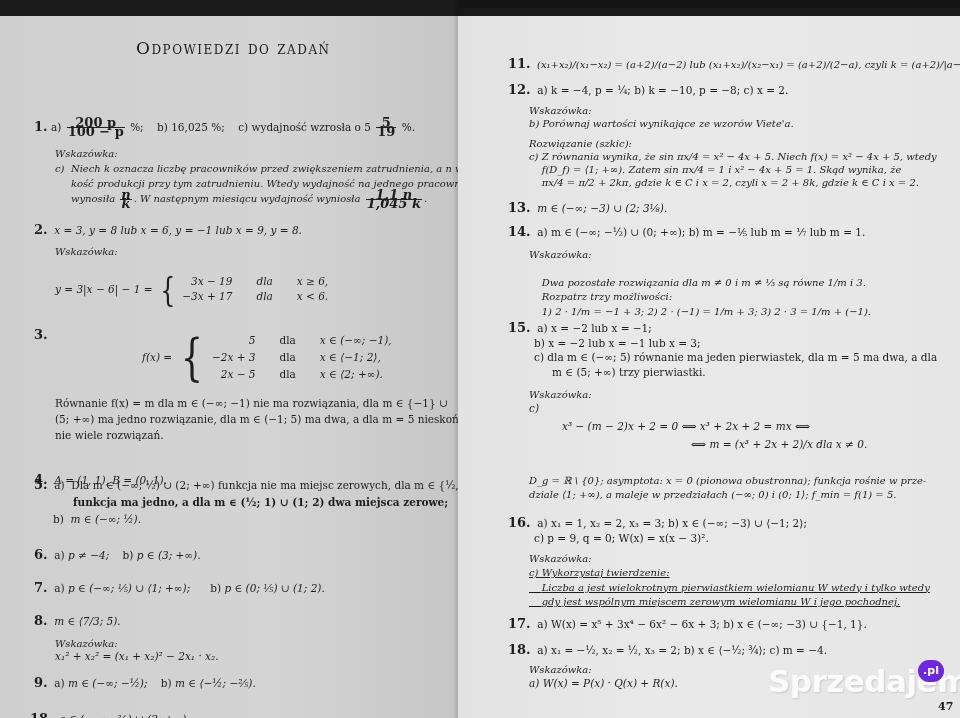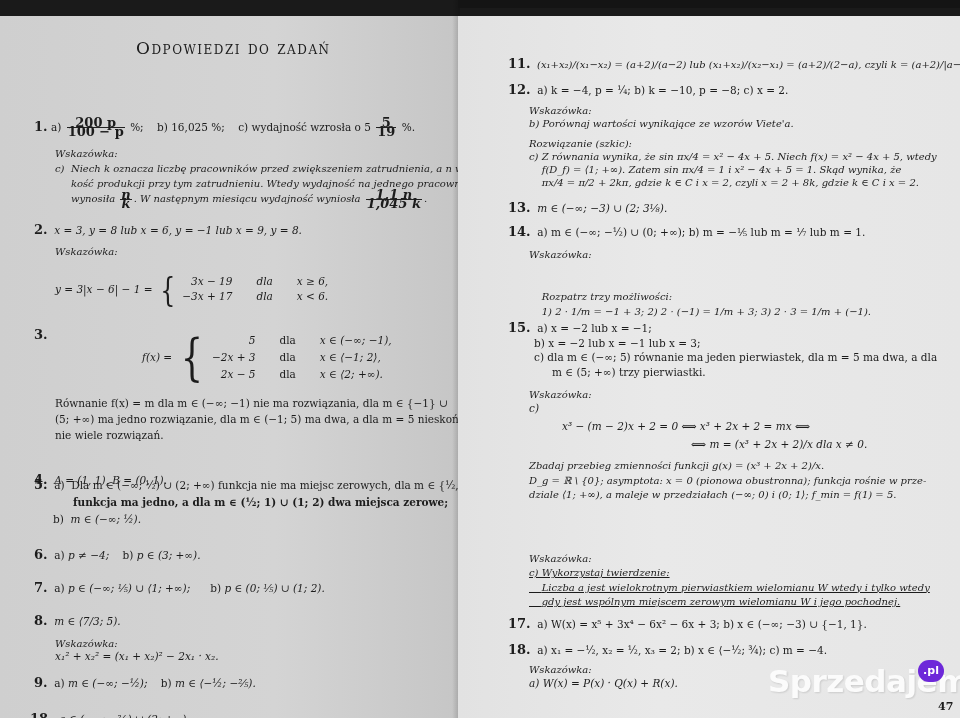--- a/index.html
+++ b/index.html
@@ -177,42 +177,47 @@
     <span class="it">m ∈ (−∞; −3) ∪ (2; 3⅛).</span>
   </div>
 
   <div class="block" style="left:50px;top:209px;">
     <span class="num">14.</span>&nbsp;
     <span>a) m ∈ (−∞; −½) ∪ (0; +∞);    b) m = −⅕   lub   m = ⅐   lub   m = 1.</span>
   </div>
   <div class="block hint-title" style="left:71px;top:232px;">Wskazówka:</div>
   <div class="block it" style="left:71px;top:245px;font-size:10px;line-height:14.5px;">
     <br>
-    &nbsp;&nbsp;&nbsp;&nbsp;<br>
+    &nbsp;&nbsp;&nbsp;&nbsp;<span>Dwa pozostałe rozwiązania dla m ≠ 0 i m ≠ ⅓ są równe 1/m i 3.</span><br>
     &nbsp;&nbsp;&nbsp;&nbsp;<span>Rozpatrz trzy możliwości:</span><br>
     &nbsp;&nbsp;&nbsp;&nbsp;<span>1)  2 · 1/m = −1 + 3;      2)  2 · (−1) = 1/m + 3;      3)  2 · 3 = 1/m + (−1).</span>
   </div>
 
   <div class="block" style="left:50px;top:305px;line-height:14.5px;">
     <span class="num">15.</span>&nbsp;
     <span>a)  x = −2    lub    x = −1;</span><br>
     <span style="padding-left:26px;">b)  x = −2    lub    x = −1    lub    x = 3;</span><br>
     <span style="padding-left:26px;">c)  dla m ∈ (−∞; 5) równanie ma jeden pierwiastek, dla m = 5 ma dwa, a dla</span><br>
     <span style="padding-left:44px;">m ∈ (5; +∞) trzy pierwiastki.</span>
   </div>
   <div class="block hint-title" style="left:71px;top:372px;">Wskazówka:</div>
   <div class="block it" style="left:71px;top:386px;">c)</div>
   <div class="block it" style="left:104px;top:404px;">x³ − (m − 2)x + 2 = 0   ⟺   x³ + 2x + 2 = mx   ⟺</div>
   <div class="block it" style="left:233px;top:422px;">⟺   m = (x³ + 2x + 2)/x   dla  x ≠ 0.</div>
   <div class="block it" style="left:71px;top:443px;font-size:10px;line-height:14.5px;">
-    <span>Zbadaj przebieg zmienności funkcji g(x) = (x³ + 2x + 2)/x.</span><br>
+    <br>
     <span>D_g = ℝ \ {0}; asymptota: x = 0 (pionowa obustronna); funkcja rośnie w prze-</span><br>
     <span>dziale ⟨1; +∞), a maleje w przedziałach (−∞; 0) i (0; 1⟩; f_min = f(1) = 5.</span>
   </div>
 
+  <div class="block" style="left:50px;top:499px;line-height:15px;">
+    <span class="num">16.</span>&nbsp;
+    <span>a)  x₁ = 1,  x₂ = 2,  x₃ = 3;    b)  x ∈ (−∞; −3) ∪ ⟨−1; 2⟩;</span><br>
+    <span style="padding-left:26px;">c)  p = 9,  q = 0;    W(x) = x(x − 3)².</span>
+  </div>
   <div class="block hint-title" style="left:71px;top:536px;">Wskazówka:</div>
   <div class="block it" style="left:71px;top:550px;font-size:10px;line-height:14.5px;text-decoration:underline;">
     <span>c)  Wykorzystaj twierdzenie:</span><br>
     &nbsp;&nbsp;&nbsp;&nbsp;<span>Liczba a jest wielokrotnym pierwiastkiem wielomianu W wtedy i tylko wtedy</span><br>
     &nbsp;&nbsp;&nbsp;&nbsp;<span>gdy jest wspólnym miejscem zerowym wielomianu W i jego pochodnej.</span>
   </div>
 
   <div class="block" style="left:50px;top:601px;">
     <span class="num">17.</span>&nbsp;
     <span>a)  W(x) = x⁵ + 3x⁴ − 6x² − 6x + 3;    b)  x ∈ (−∞; −3) ∪ {−1, 1}.</span>

